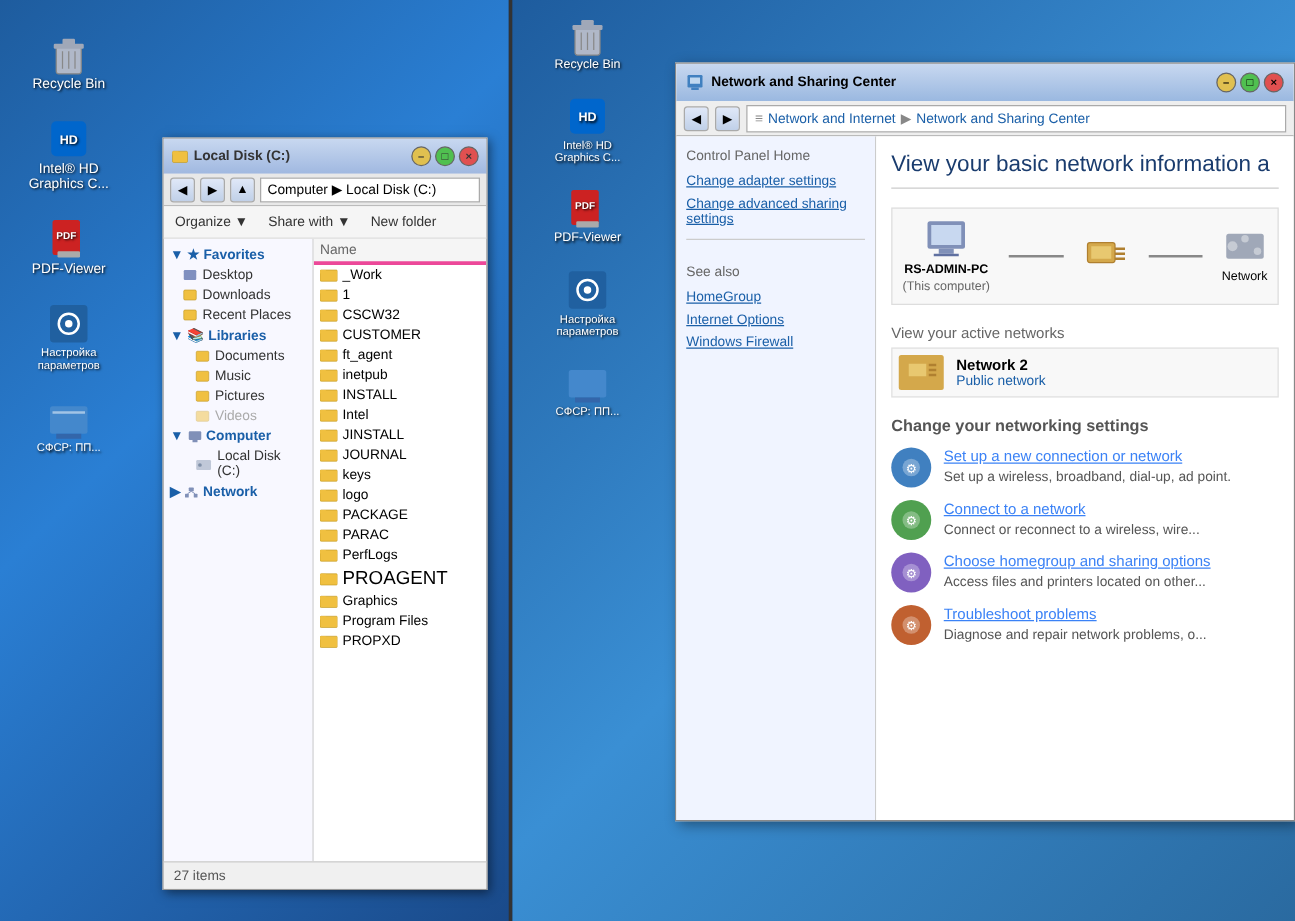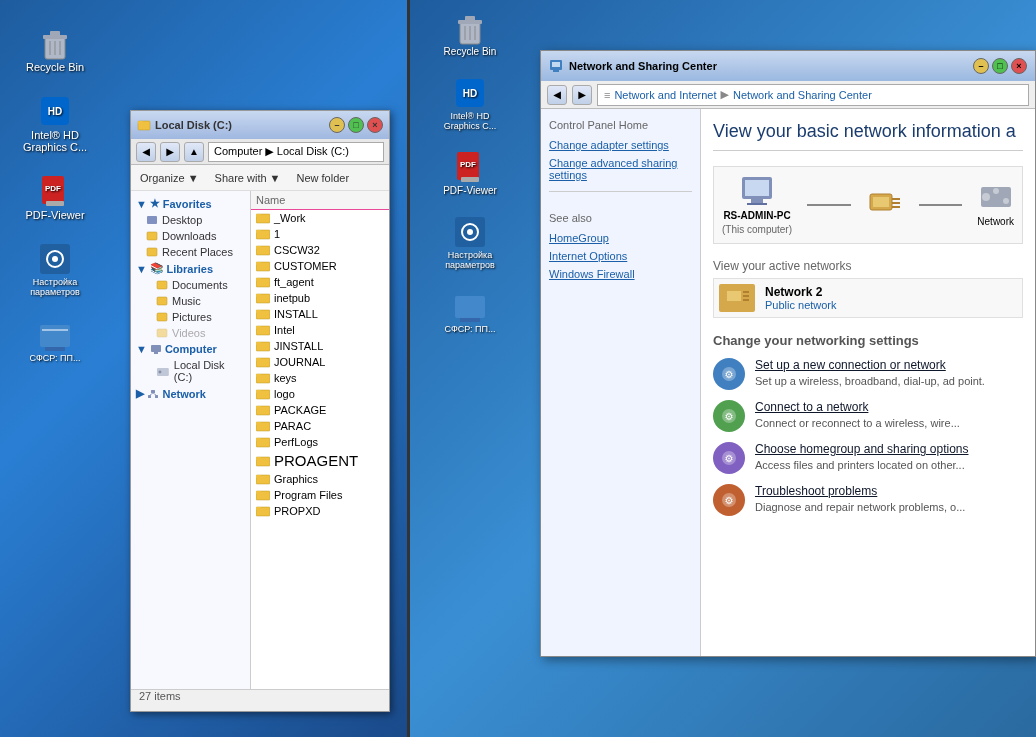--- a/index.html
+++ b/index.html
@@ -208,21 +208,21 @@
       padding: 2px 5px;
       cursor: pointer;
       gap: 4px;
     }
 
     .status-bar {
       height: 22px;
       background: #f0f0f0;
       border-top: 1px solid #ccc;
       display: flex;
-      align-items: flex-start;
+      align-items: center;
       padding: 0 8px;
       font-size: 11px;
       color: #555;
     }
 
     
     .right-monitor {
       flex: 1;
       background: linear-gradient(135deg, #1e5c9e 0%, #3a8fd4 50%, #2a6aa0 100%);
       position: relative;
@@ -387,21 +387,21 @@
       display: flex;
       align-items: center;
       justify-content: center;
     }
 
     .action-text {
       flex: 1;
     }
 
     .action-link {
-      color: #0f172a;
+      color: #3b82f6;
       cursor: pointer;
       font-size: 12px;
       text-decoration: underline;
       display: block;
       margin-bottom: 2px;
     }
 
     .action-desc {
       font-size: 11px;
       color: #555;
@@ -597,21 +597,21 @@
             <rect x="1" y="6" width="3" height="3" rx="0.5" fill="#8090b8"></rect>
             <rect x="8" y="6" width="3" height="3" rx="0.5" fill="#8090b8"></rect>
             <line x1="6" y1="4" x2="3" y2="6" stroke="#8090b8" stroke-width="0.8"></line>
             <line x1="6" y1="4" x2="9" y2="6" stroke="#8090b8" stroke-width="0.8"></line>
           </svg>
           <span>Network</span>
         </div>
       </div>
 
       <div class="content-pane">
-        <div style="display:flex; align-items:center; padding:3px 5px; background:#f5f5f5; border-bottom:1px solid #ec4899; font-size:11px; color:#666;">
+        <div style="display:flex; align-items:center; padding:3px 5px; background:#f5f5f5; border-bottom:3px solid #ec4899; font-size:11px; color:#666;">
           <span>Name</span>
         </div>
         <div id="file-list">
             <div class="file-item">
               <svg width="14" height="12" viewBox="0 0 14 12">
     <rect x="0" y="2" width="14" height="9" rx="1" fill="#f0c040" stroke="#c09820" stroke-width="0.5"></rect>
     <rect x="0" y="2" width="5" height="3" rx="1" fill="#f0c040"></rect>
   </svg>
               <span style="font-size:11px">_Work</span>
             </div>

